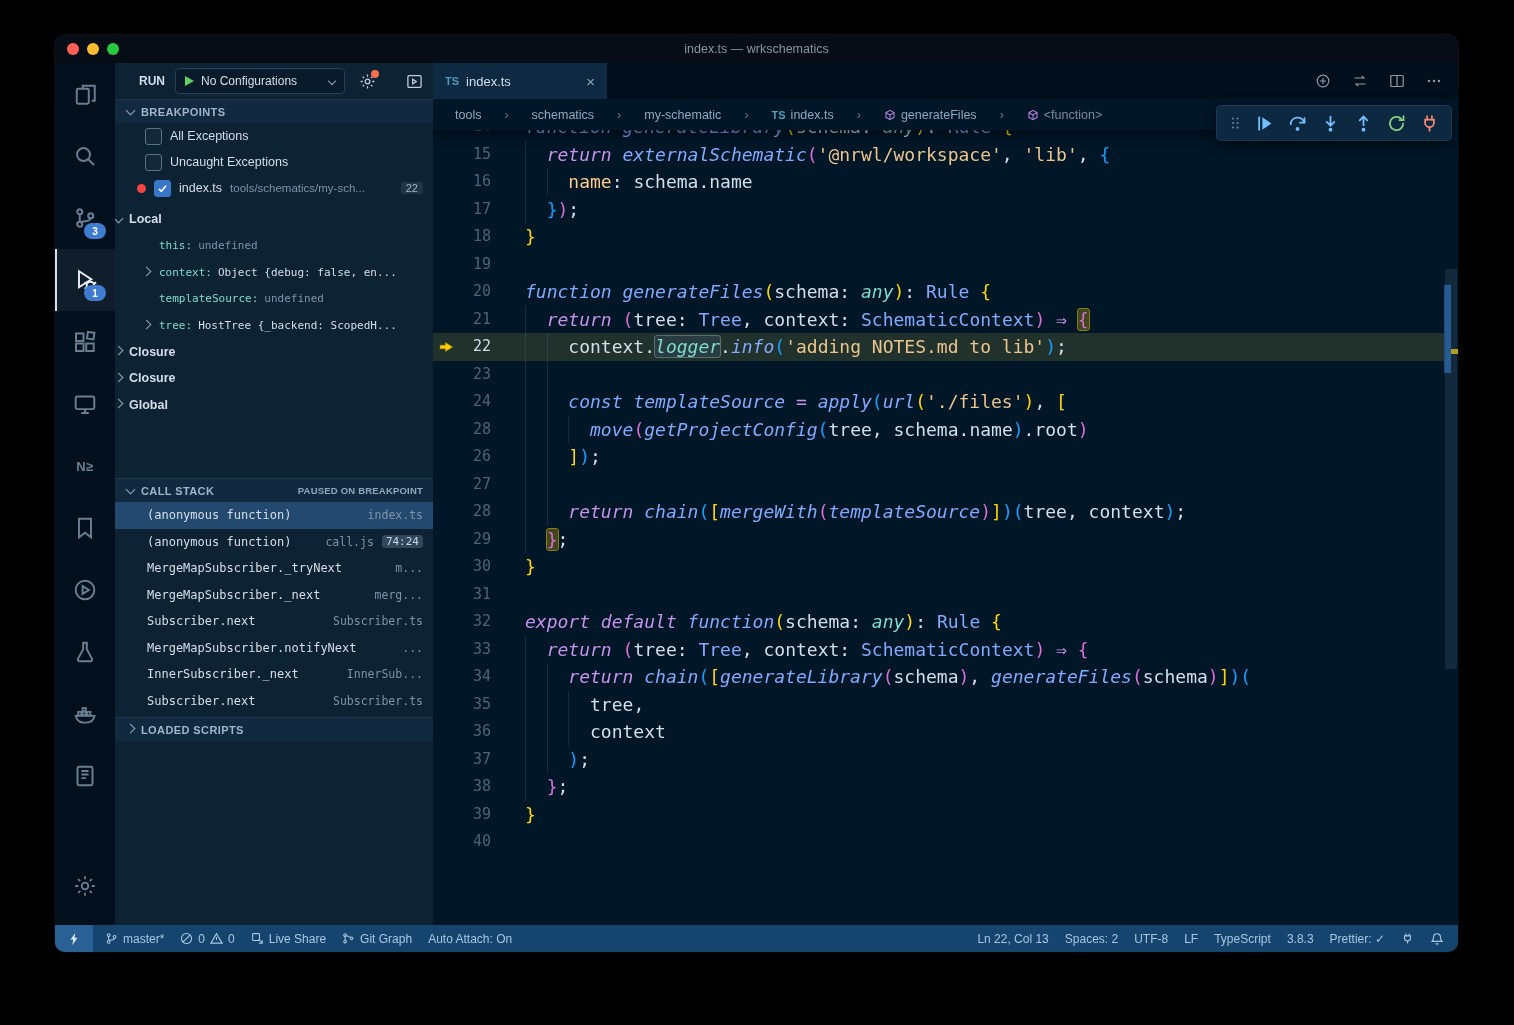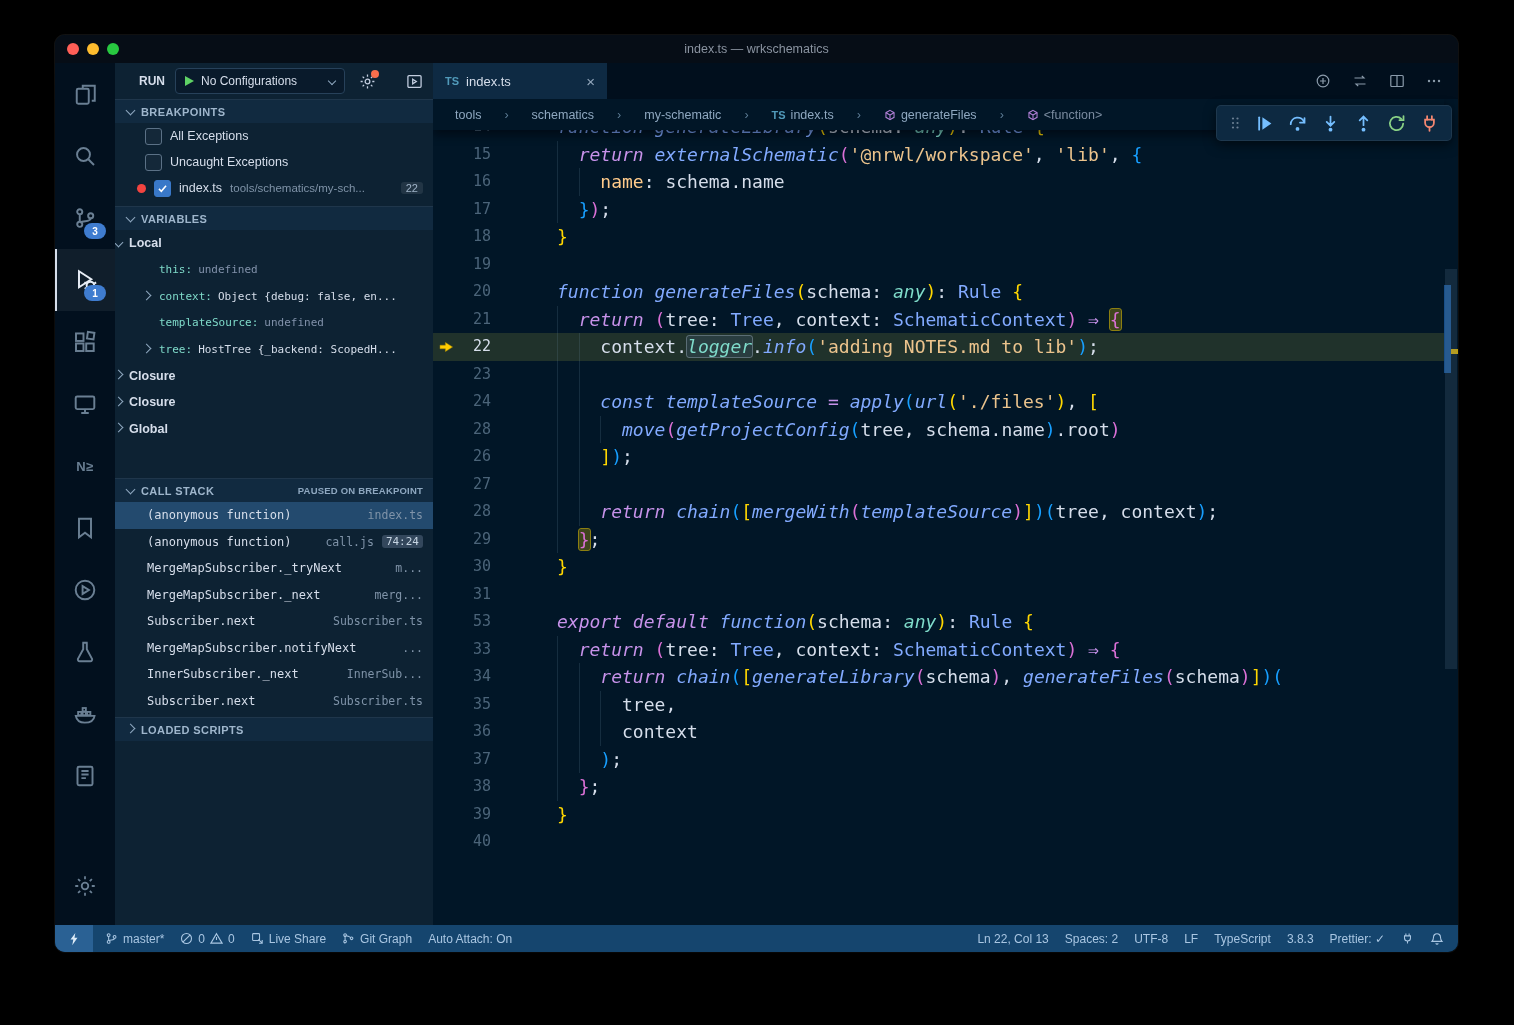--- a/index.html
+++ b/index.html
@@ -73,21 +73,21 @@
   .tab-close{margin-left:auto;color:#93a7bc;font-size:15px;line-height:1;}
   .editor-actions{margin-left:auto;display:flex;align-items:center;gap:21px;padding-right:16px;color:#8b9bab;}
   .breadcrumbs{position:absolute;top:36px;left:0;right:14px;height:31px;background:#011627;z-index:6;display:flex;
     align-items:center;padding-left:22px;gap:23px;font-size:12.5px;color:#8fa8c0;box-shadow:0 5px 10px rgba(0,4,10,.55);}
   .bc-sep{color:#5f7e97;}
   .bc-item{display:flex;align-items:center;gap:5px;}
   .bc-muted{color:#7b8ca0;}
   .code-scroll{position:absolute;top:36px;left:0;right:14px;bottom:0;overflow:hidden;}
   .code{padding-top:14px;}
   .code-line{display:flex;height:27.5px;position:relative;font-family:"DejaVu Sans Mono",monospace;
-    font-size:18px;line-height:27.5px;gap:32px;}
+    font-size:18px;line-height:27.5px;}
   .code-line.cur{background:rgba(230,230,70,.14);}
   .gutter{flex:none;width:58px;text-align:right;color:#4b6479;font-size:15px;position:relative;}
   .cur .gutter{color:#d6deeb;}
   .dbg-arrow{position:absolute;left:6px;top:6px;}
   .lc{position:relative;flex:1;margin-left:34px;white-space:pre;min-width:0;}
   .lc span{white-space:pre;}
   .ig{position:absolute;top:0;bottom:0;width:0;border-left:1px solid rgba(95,126,151,.22);}
   .tk-d{color:#d6deeb;} .tk-k{color:#c792ea;font-style:italic;} .tk-f{color:#82aaff;font-style:italic;}
   .tk-t{color:#82aaff;} .tk-a{color:#7fdbca;font-style:italic;} .tk-s{color:#ecc48d;}
   .tk-key{color:#ffcb8b;} .tk-o{color:#c792ea;} .tk-g{color:#ffd700;} .tk-m{color:#da70d6;} .tk-u{color:#179fff;}
@@ -255,24 +255,20 @@
                 </svg>
               </span>
               <span>index.ts</span>
               <span class="bp-path">tools/schematics/my-sch...</span>
               <span class="bp-line">22</span>
             </div>
           </div>
       </div>
 
       <div class="sec-vars">
-        <div class="sec-head">
-          <span class="chev"></span>
-          <span>VARIABLES</span>
-        </div>
         <div>
             <div class="scope-row">
               <span class="chev"></span>
               <span>Local</span>
             </div>
             <div class="var-row">
               <span class="var-slot"></span>
               <span class="var-name">this:</span>
               <span class="var-val muted">undefined</span>
             </div>
@@ -459,21 +455,21 @@
             </div>
             <div class="code-line">
               <div class="gutter"><span class="ln">30</span></div>
               <div class="lc" style="padding-left: 0ch;"><span class="tk-g">}</span></div>
             </div>
             <div class="code-line">
               <div class="gutter"><span class="ln">31</span></div>
               <div class="lc" style="padding-left: 0ch;"></div>
             </div>
             <div class="code-line">
-              <div class="gutter"><span class="ln">53</span></div>
+              <div class="gutter"><span class="ln">32</span></div>
               <div class="lc" style="padding-left: 0ch;"><span class="tk-k">export default </span><span class="tk-f">function</span><span class="tk-g">(</span><span class="tk-d">schema</span><span class="tk-d">: </span><span class="tk-a">any</span><span class="tk-g">)</span><span class="tk-d">: </span><span class="tk-t">Rule</span><span class="tk-d"> </span><span class="tk-g">{</span></div>
             </div>
             <div class="code-line">
               <div class="gutter"><span class="ln">33</span></div>
               <div class="lc" style="padding-left: 2ch;"><span class="ig" style="left: 0ch;"></span><span class="tk-k">return </span><span class="tk-m">(</span><span class="tk-d">tree</span><span class="tk-d">: </span><span class="tk-t">Tree</span><span class="tk-d">, </span><span class="tk-d">context</span><span class="tk-d">: </span><span class="tk-t">SchematicContext</span><span class="tk-m">)</span><span class="tk-d"> </span><span class="tk-o">⇒</span><span class="tk-d"> </span><span class="tk-m">{</span></div>
             </div>
             <div class="code-line">
               <div class="gutter"><span class="ln">34</span></div>
               <div class="lc" style="padding-left: 4ch;"><span class="ig" style="left: 0ch;"></span><span class="ig" style="left: 2ch;"></span><span class="tk-k">return </span><span class="tk-f">chain</span><span class="tk-u">(</span><span class="tk-g">[</span><span class="tk-f">generateLibrary</span><span class="tk-m">(</span><span class="tk-d">schema</span><span class="tk-m">)</span><span class="tk-d">, </span><span class="tk-f">generateFiles</span><span class="tk-m">(</span><span class="tk-d">schema</span><span class="tk-m">)</span><span class="tk-g">]</span><span class="tk-u">)</span><span class="tk-u">(</span></div>
             </div>

